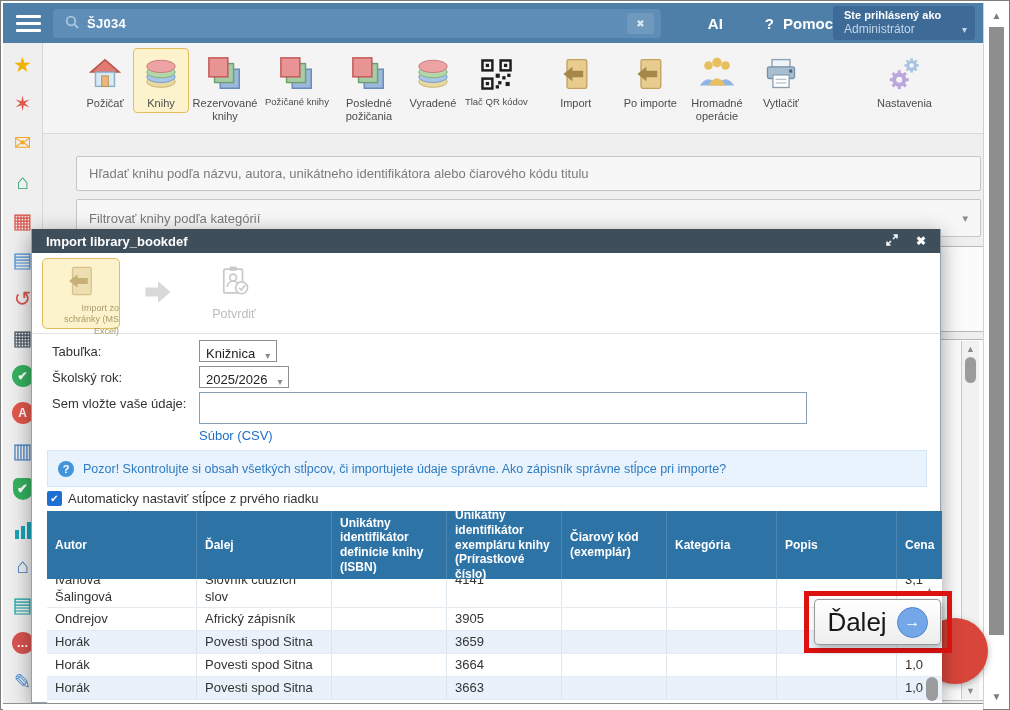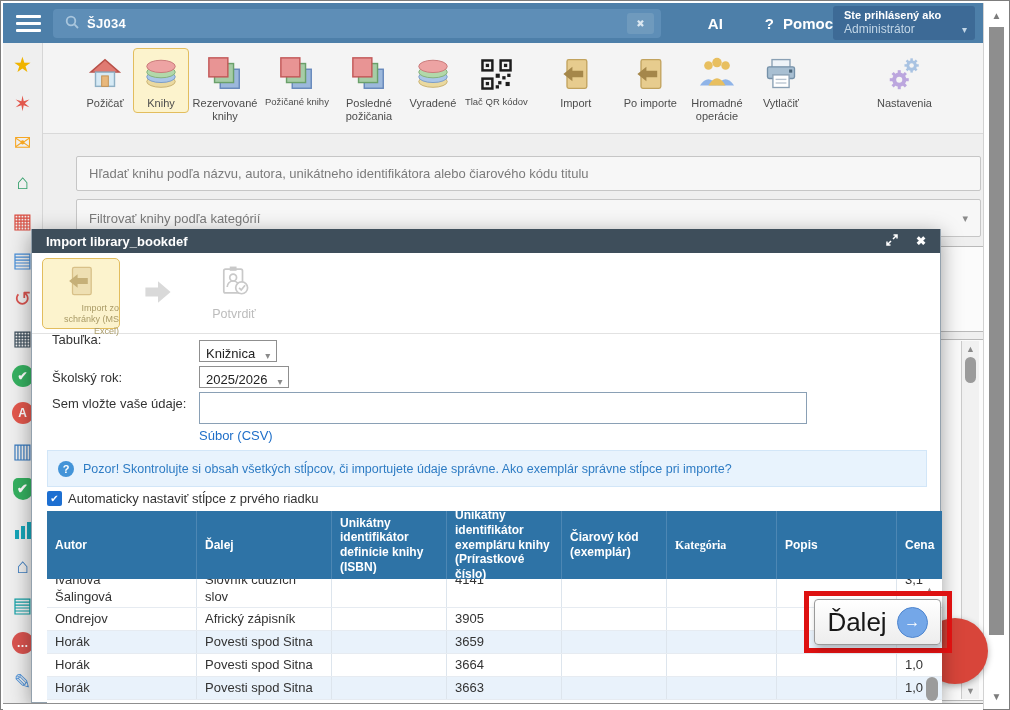--- a/index.html
+++ b/index.html
@@ -362,56 +362,56 @@
               <rect x="15" y="3" width="8" height="5" fill="#c9c9c9"></rect>
               <circle cx="19" cy="16" r="4" fill="none" stroke="#c9c9c9" stroke-width="2"></circle>
               <path d="M12,27 a7,7 0 0 1 14,0" fill="none" stroke="#c9c9c9" stroke-width="2"></path>
               <circle cx="29" cy="28" r="7" fill="#fff" stroke="#c9c9c9" stroke-width="2"></circle>
               <path d="M26,28 l2.5,2.5 l4.5,-5.5" stroke="#c9c9c9" stroke-width="2" fill="none"></path>
             </svg></span>
         <span class="lb">Potvrdiť</span>
       </div>
     </div>
 
-    <span class="flabel" style="top:103px">Tabuľka:</span>
+    <span class="flabel" style="top:115px">Tabuľka:</span>
     <div class="sel" style="top:111px">
       <span>Knižnica</span>
       <span class="caret">▾</span>
     </div>
 
     <span class="flabel" style="top:141px">Školský rok:</span>
     <div class="sel" style="top:137px">
       <span>2025/2026</span>
       <span class="caret">▾</span>
     </div>
 
     <span class="flabel" style="top:167px">Sem vložte vaše údaje:</span>
     <textarea class="paste-ta" style=""></textarea>
     <span class="csv-link">Súbor (CSV)</span>
 
     <div class="notice">
       <span class="qi">?</span>
       <span class="tx">
         <span>Pozor! Skontrolujte si obsah všetkých stĺpcov, či importujete údaje správne.</span>
-        <span>Ako exemplár správne stĺpce pri importe?</span>
+        <span>Ako zápisník správne stĺpce pri importe?</span>
       </span>
     </div>
 
     <div class="chkrow">
       <span class="chk">✔</span>
       <label>Automaticky nastaviť stĺpce z prvého riadku</label>
     </div>
 
     <div class="t-head">
         <div class="th" style="width: 150px;">Autor</div>
         <div class="th" style="width: 135px;">Ďalej</div>
         <div class="th" style="width: 115px;">Unikátny identifikátor definície knihy (ISBN)</div>
         <div class="th" style="width: 115px;">Unikátny identifikátor exempláru knihy (Prírastkové číslo)</div>
         <div class="th" style="width: 105px;">Čiarový kód (exemplár)</div>
-        <div class="th" style="width: 110px; font-family: Liberation Serif, serif;">Kategória</div>
+        <div class="th" style="width: 110px;">Kategória</div>
         <div class="th" style="width: 120px;">Popis</div>
         <div class="th" style="width: 60px;">Cena</div>
       </div>
     <div class="t-body">
       <div class="t-inner">
           <div class="tr w two">
             <div class="td" style="width: 150px;">Ivanová
 Šalingová</div>
             <div class="td" style="width: 135px;">Slovník cudzích
 slov</div>

